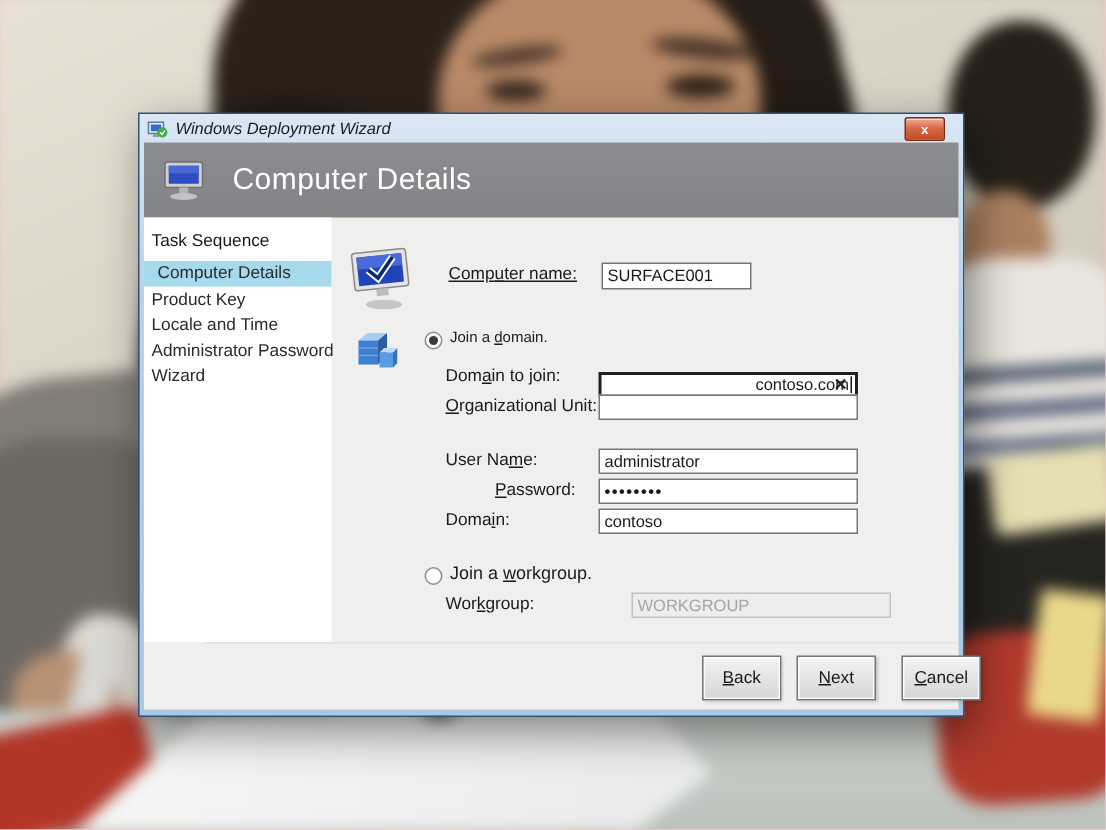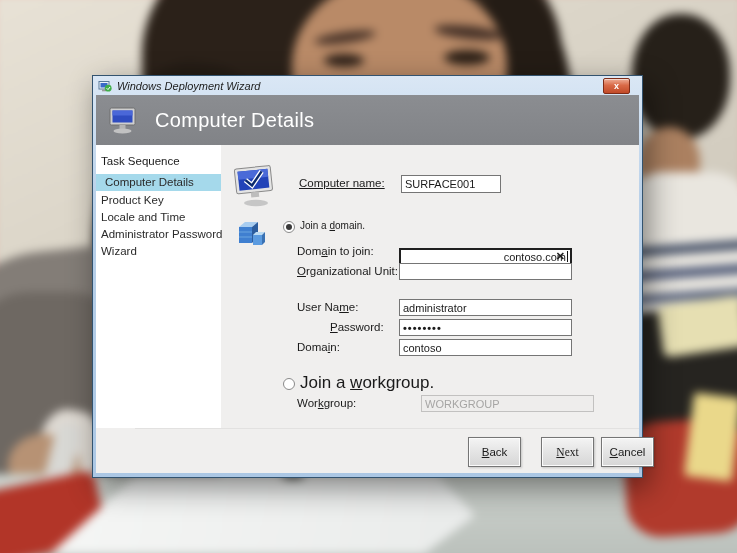--- a/index.html
+++ b/index.html
@@ -197,33 +197,33 @@
           <span class="lbl row-label" style="left:76px;top:154px;"><span>User Na</span><span class="mn">m</span><span>e:</span></span>
           <input class="inp" style="left: 178px; top: 154px; width: 173px;" value="administrator">
 
           <span class="lbl row-label" style="left:76px;top:174px;padding-left:33px;"><span></span><span class="mn">P</span><span>assword:</span></span>
           <input class="inp" style="left: 178px; top: 174px; width: 173px; font-weight: bold; letter-spacing: 1px;" value="••••••••">
 
           <span class="lbl row-label" style="left:76px;top:194px;"><span>Doma</span><span class="mn">i</span><span>n:</span></span>
           <input class="inp" style="left: 178px; top: 194px; width: 173px;" value="contoso">
 
           <span class="radio" style="left:62px;top:233px;"></span>
-          <span class="lbl row-label" style="left:79px;top:229px;font-size:17px;"><span>Join a </span><span class="mn">w</span><span>orkgroup.</span></span>
+          <span class="lbl row-label" style="left:79px;top:229px;font-size:12px;"><span>Join a </span><span class="mn">w</span><span>orkgroup.</span></span>
 
           <span class="lbl row-label" style="left:76px;top:250px;"><span>Wor</span><span class="mn">k</span><span>group:</span></span>
           <input class="inp disabled" style="left: 178px; top: 250px; width: 173px;" value="WORKGROUP">
 
         </div>
       </div>
 
       <div class="bottom-bar">
         <div class="btn" style="left:333px;">
             <span><span></span><span class="mn">B</span><span>ack</span></span>
           </div>
-        <div class="btn" style="left:406px;font-family:Liberation Serif, serif;">
+        <div class="btn" style="left:396px;">
             <span><span></span><span class="mn">N</span><span>ext</span></span>
           </div>
         <div class="btn" style="left:466px;justify-content:center;">
             <span><span></span><span class="mn">C</span><span>ancel</span></span>
           </div>
       </div>
 
     </div>
   </div>
 </div>

